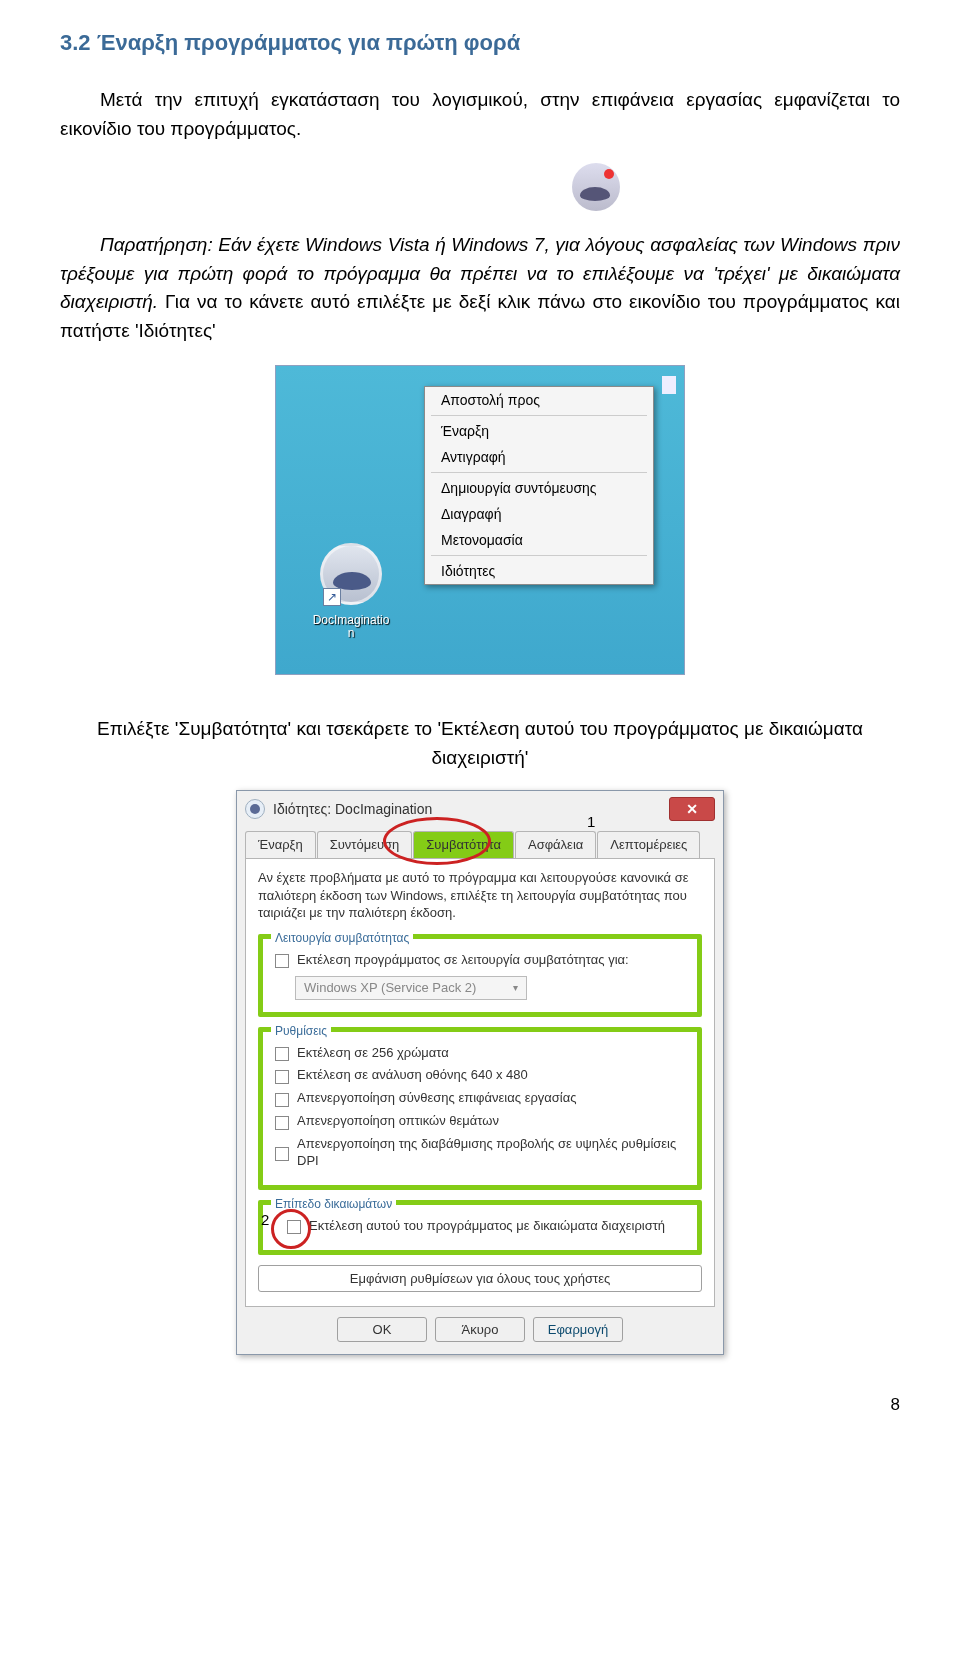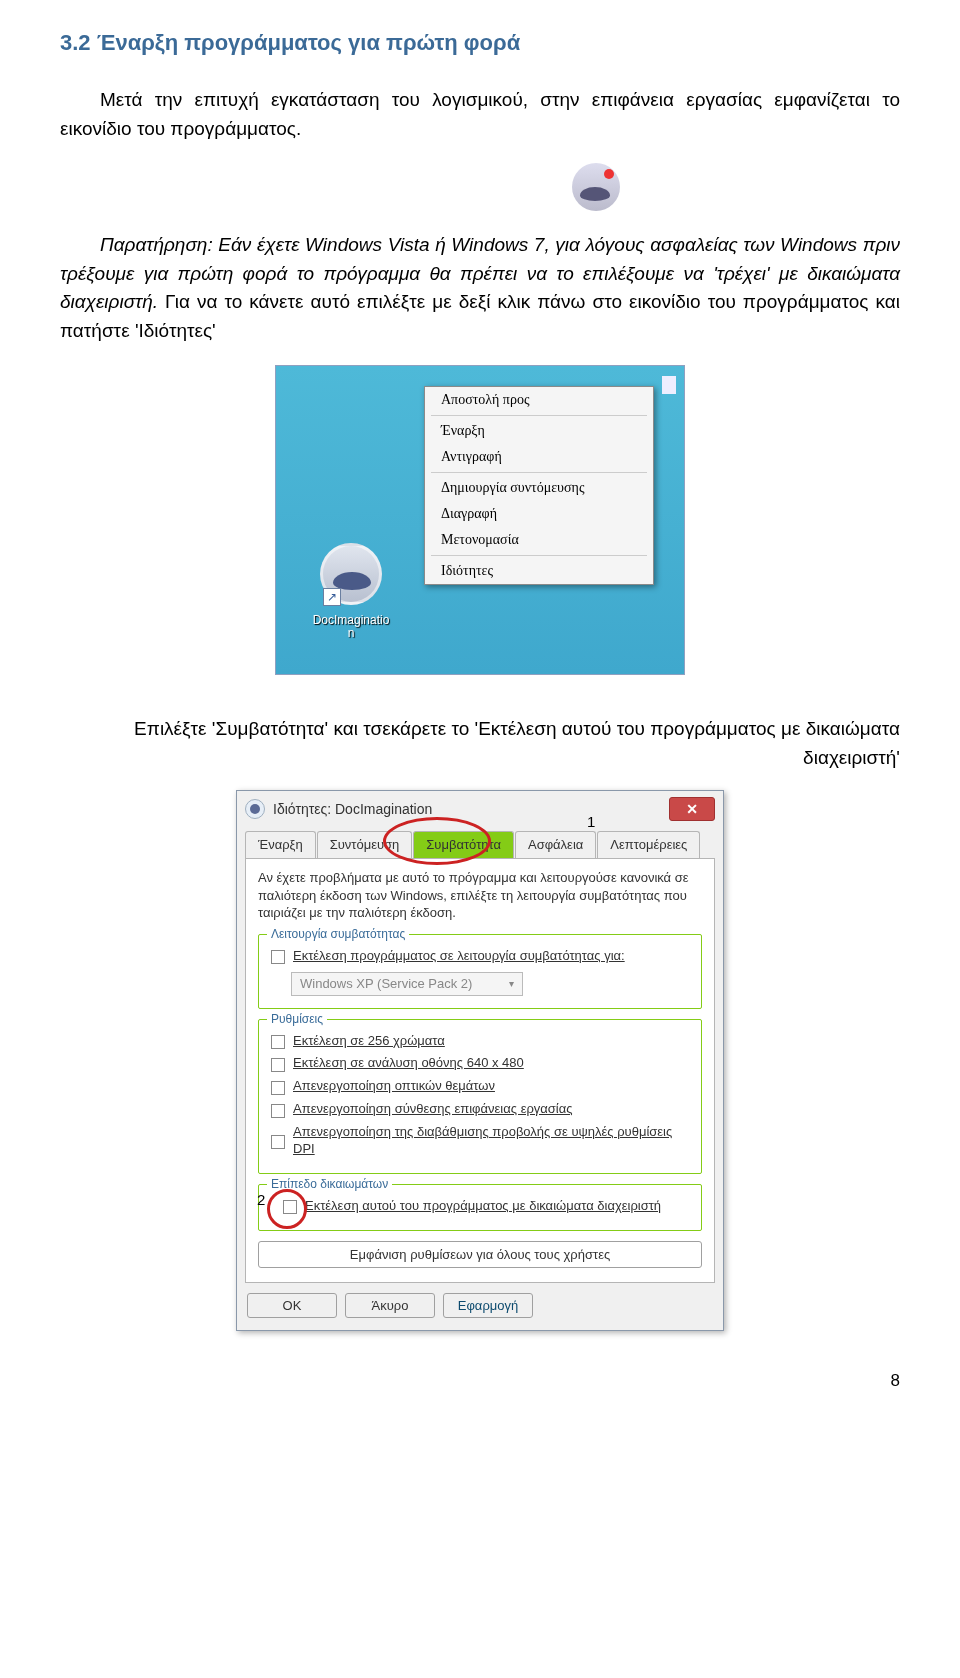--- a/index.html
+++ b/index.html
@@ -14,51 +14,51 @@
     .app-icon::before { content: ""; position: absolute; left: 8px; bottom: 10px; width: 30px; height: 14px; background: #557; border-radius: 50% 50% 50% 50% / 60% 60% 40% 40%; }
 
     
     .shot1 { width: 410px; margin: 20px auto 40px auto; border: 1px solid #8fa0c0; background: linear-gradient(#4eb9d8, #3fa8cd); height: 310px; position: relative; }
     .shot1 .desktop-tr { position: absolute; top: 10px; right: 8px; width: 14px; height: 18px; background: #eef; }
     .shot1-icon-wrap { position: absolute; left: 28px; bottom: 34px; width: 94px; text-align: center; }
     .shot1-icon { display: inline-block; width: 62px; height: 62px; border-radius: 31px; background: linear-gradient(#e0e5ee, #b8c0d0); border: 3px solid rgba(255,255,255,0.5); position: relative; }
     .shot1-icon::before { content: ""; position: absolute; left: 10px; bottom: 12px; width: 38px; height: 18px; background: #4a5a88; border-radius: 50% 50% 50% 50% / 60% 60% 40% 40%; }
     .shot1 .shortcut { position: absolute; left: 0; bottom: -4px; width: 18px; height: 18px; background: #fff; border: 1px solid #6a7fa0; font-size: 12px; line-height: 16px; color: #3a5f9a; text-align: center; }
     .shot1-label { color: #fff; font-size: 12px; text-shadow: 1px 1px 1px #000; line-height: 1.1; margin-top: 4px; }
-    .context-menu { position: absolute; right: 30px; top: 20px; width: 230px; background: #f5f5f5; border: 1px solid #8a8a8a; box-shadow: 2px 2px 6px rgba(0,0,0,.4); font-family: Liberation Serif, serif; }
+    .context-menu { position: absolute; right: 30px; top: 20px; width: 230px; background: #f5f5f5; border: 1px solid #8a8a8a; box-shadow: 2px 2px 6px rgba(0,0,0,.4); }
     .context-menu .item { font-size: 14px; padding: 5px 16px; }
     .context-menu hr { border: none; border-top: 1px solid #ccc; margin: 2px 6px; }
 
-    .center-line { text-align: right; line-height: 1.5; margin: 8px 0; }
+    .center-line { text-align: center; line-height: 1.5; margin: 8px 0; }
 
     
     .shot2 { width: 488px; margin: 18px auto 40px auto; background: #f0f0f0; border: 1px solid #8a98aa; font-size: 13px; color: #333; box-shadow: 2px 2px 6px rgba(0,0,0,.3); }
     .titlebar { display: flex; align-items: center; padding: 6px 8px; }
     .titlebar .ticon { width: 20px; height: 20px; background: #e6eef7; border-radius: 50%; border: 1px solid #a0b0c0; margin-right: 8px; position: relative; }
     .titlebar .ticon::after { content: ""; position: absolute; left: 4px; top: 4px; width: 10px; height: 10px; background: #5a6a96; border-radius: 50%; }
     .titlebar .ttext { flex: 1; font-size: 14px; }
     .winbtns { display: flex; }
     .closebtn { width: 46px; height: 24px; background: #c94948; border: 1px solid #a03030; border-radius: 3px; color: #fff; text-align: center; line-height: 22px; font-size: 14px; font-weight: bold; }
     .tabs { display: flex; gap: 1px; padding: 0 8px; margin-top: 4px; position: relative; }
     .tab { background: #f0f0f0; border: 1px solid #b5b5b5; border-bottom: none; padding: 5px 12px 6px 12px; border-radius: 3px 3px 0 0; position: relative; z-index: 1; }
     .tab.active { background: #84cc16; z-index: 3; }
     .tab-circle { position: absolute; left: 146px; top: -14px; width: 108px; height: 48px; border: 3px solid #c22; border-radius: 50%; pointer-events: none; z-index: 5; }
     .num-label { position: absolute; font-size: 15px; color: #000; }
     .dialog-body { background: #fff; border: 1px solid #b5b5b5; margin: 0 8px; padding: 10px 12px 14px 12px; }
     .desc { font-size: 13px; line-height: 1.35; margin-bottom: 12px; }
-    .groupbox { border: 1px solid #84cc16; border-radius: 2px; padding: 10px 10px 12px 10px; margin-bottom: 10px; position: relative; text-decoration: underline; }
+    .groupbox { border: 5px solid #84cc16; border-radius: 2px; padding: 10px 10px 12px 10px; margin-bottom: 10px; position: relative; }
     .groupbox .legend { position: absolute; top: -8px; left: 8px; background: #fff; padding: 0 4px; font-size: 12px; color: #3a6c99; }
     .chk-row { display: flex; align-items: center; gap: 8px; padding: 3px 2px; }
     .chk { width: 14px; height: 14px; border: 1px solid #888; margin-top: 2px; flex-shrink: 0; }
     .chk-label { font-size: 13px; line-height: 1.3; }
     .sel { display: inline-flex; align-items: center; justify-content: space-between; width: 232px; height: 24px; border: 1px solid #bbb; color: #888; padding: 0 8px; margin: 4px 0 0 22px; background: #f5f5f5; }
     .sel .arrow { font-size: 10px; }
     .circle2 { position: absolute; width: 40px; height: 40px; border: 3px solid #c22; border-radius: 50%; pointer-events: none; }
     .wide-btn { border: 1px solid #a0a0a0; border-radius: 3px; padding: 5px 4px; text-align: center; margin-top: 6px; }
-    .btn-row { display: flex; justify-content: flex-start; gap: 8px; padding: 10px 10px 12px 10px; }
+    .btn-row { display: flex; justify-content: center; gap: 8px; padding: 10px 10px 12px 10px; }
     .dlg-btn { border: 1px solid #a0a0a0; border-radius: 3px; padding: 4px 0; width: 90px; text-align: center; }
     .dlg-btn.disabled { color: #0c4a6e; }
 
     .page-no { text-align: right; font-size: 17px; margin-top: 24px; }
   </style>
 </head>
 <body>
 
 <div class="h3">3.2 Έναρξη προγράμματος για πρώτη φορά</div>
 
@@ -138,25 +138,25 @@
       <div class="chk-row">
           <span class="chk"></span>
           <span class="chk-label">Εκτέλεση σε 256 χρώματα</span>
         </div>
       <div class="chk-row">
           <span class="chk"></span>
           <span class="chk-label">Εκτέλεση σε ανάλυση οθόνης 640 x 480</span>
         </div>
       <div class="chk-row">
           <span class="chk"></span>
-          <span class="chk-label">Απενεργοποίηση οπτικών θεμάτων</span>
+          <span class="chk-label">Απενεργοποίηση σύνθεσης επιφάνειας εργασίας</span>
         </div>
       <div class="chk-row">
           <span class="chk"></span>
-          <span class="chk-label">Απενεργοποίηση σύνθεσης επιφάνειας εργασίας</span>
+          <span class="chk-label">Απενεργοποίηση οπτικών θεμάτων</span>
         </div>
       <div class="chk-row">
           <span class="chk"></span>
           <span class="chk-label">Απενεργοποίηση της διαβάθμισης προβολής σε υψηλές ρυθμίσεις DPI</span>
         </div>
     </div>
 
     <div class="groupbox" style="position:relative;">
       <span class="legend">Επίπεδο δικαιωμάτων</span>
       <span class="num-label" style="left:-2px; top:6px;">2</span>

